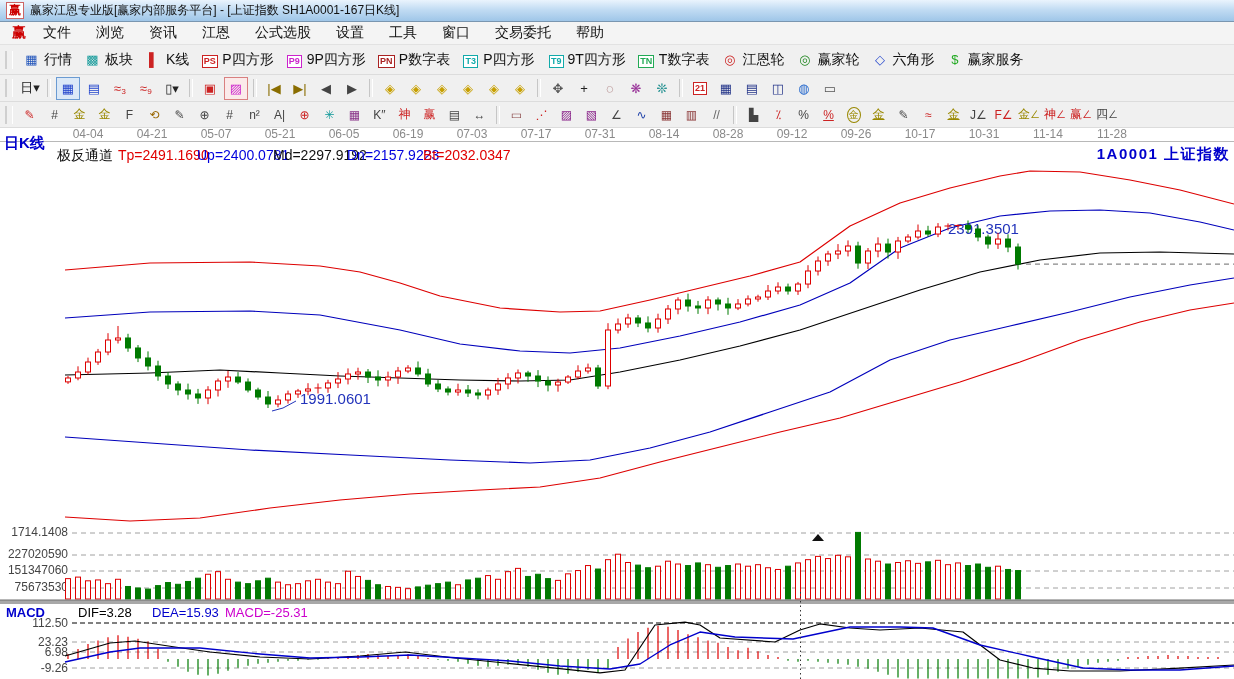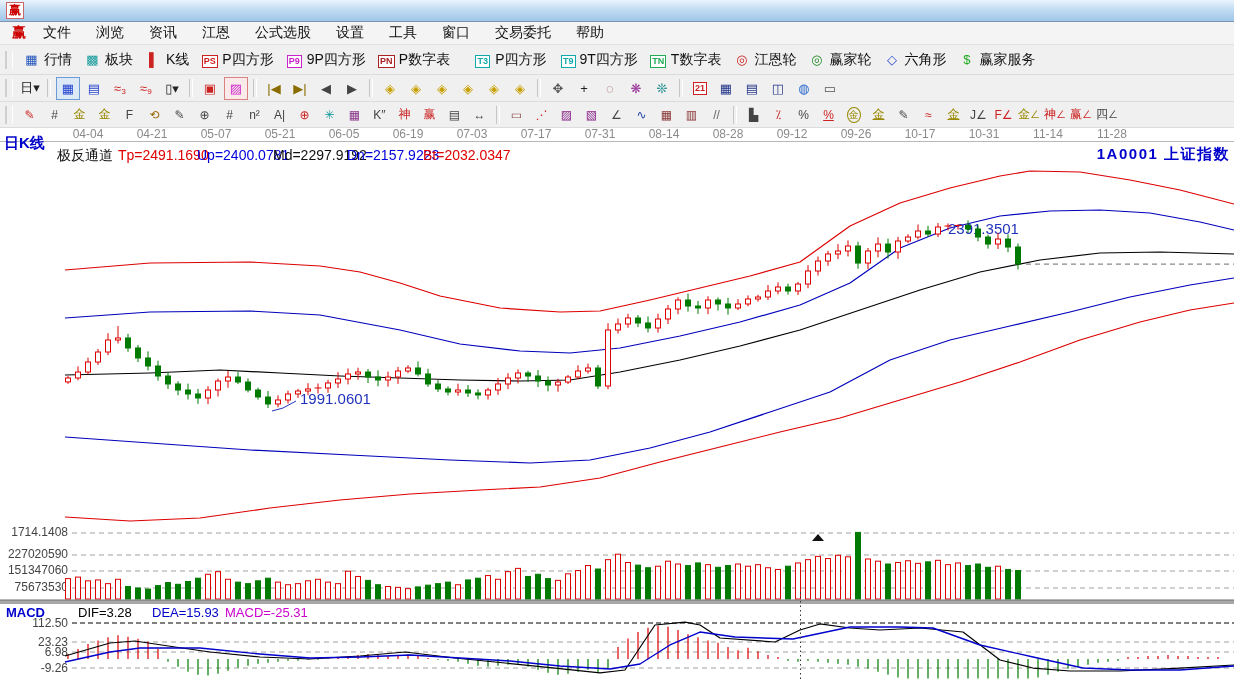--- a/index.html
+++ b/index.html
@@ -31,20 +31,21 @@
   .tbtn.active-red{border:1px solid #d98080;background:#fbeaea;}
   .tbtn .u{text-decoration:underline;}
   .tbtn .circ{border:1px solid currentColor;border-radius:50%;padding:0 1px;font-size:10px;}
   #chart{display:block;background:#fff;}
 </style>
 </head>
 <body>
 
 <div class="titlebar">
   <span class="app-icon">赢</span>
+  <span>赢家江恩专业版[赢家内部服务平台] - [上证指数  SH1A0001-167日K线]</span>
 </div>
 
 <div class="menubar">
   <span class="menu-ico">赢</span>
   <span id="menu-items" style="display:flex;gap:25px;">
       <span class="menu-item">文件</span>
       <span class="menu-item">浏览</span>
       <span class="menu-item">资讯</span>
       <span class="menu-item">江恩</span>
       <span class="menu-item">公式选股</span>
@@ -77,21 +78,21 @@
       </span>
       <span class="tool1">
         <span class="ico" style="color: rgb(204, 34, 204);"><span class="badge" style="color: rgb(204, 34, 204);">P9</span></span>
         <span>9P四方形</span>
       </span>
       <span class="tool1">
         <span class="ico" style="color: rgb(170, 34, 34);"><span class="badge" style="color: rgb(170, 34, 34);">PN</span></span>
         <span>P数字表</span>
       </span>
       <span class="tool1">
-        <span class="ico" style="color: rgb(17, 170, 170); margin-left: 12px;"><span class="badge" style="color: rgb(17, 170, 170);">T3</span></span>
+        <span class="ico" style="color: rgb(17, 170, 170);"><span class="badge" style="color: rgb(17, 170, 170);">T3</span></span>
         <span>P四方形</span>
       </span>
       <span class="tool1">
         <span class="ico" style="color: rgb(17, 170, 170); text-align: right;"><span class="badge" style="color: rgb(17, 170, 170);">T9</span></span>
         <span>9T四方形</span>
       </span>
       <span class="tool1">
         <span class="ico" style="color: rgb(34, 170, 85);"><span class="badge" style="color: rgb(34, 170, 85);">TN</span></span>
         <span>T数字表</span>
       </span>

